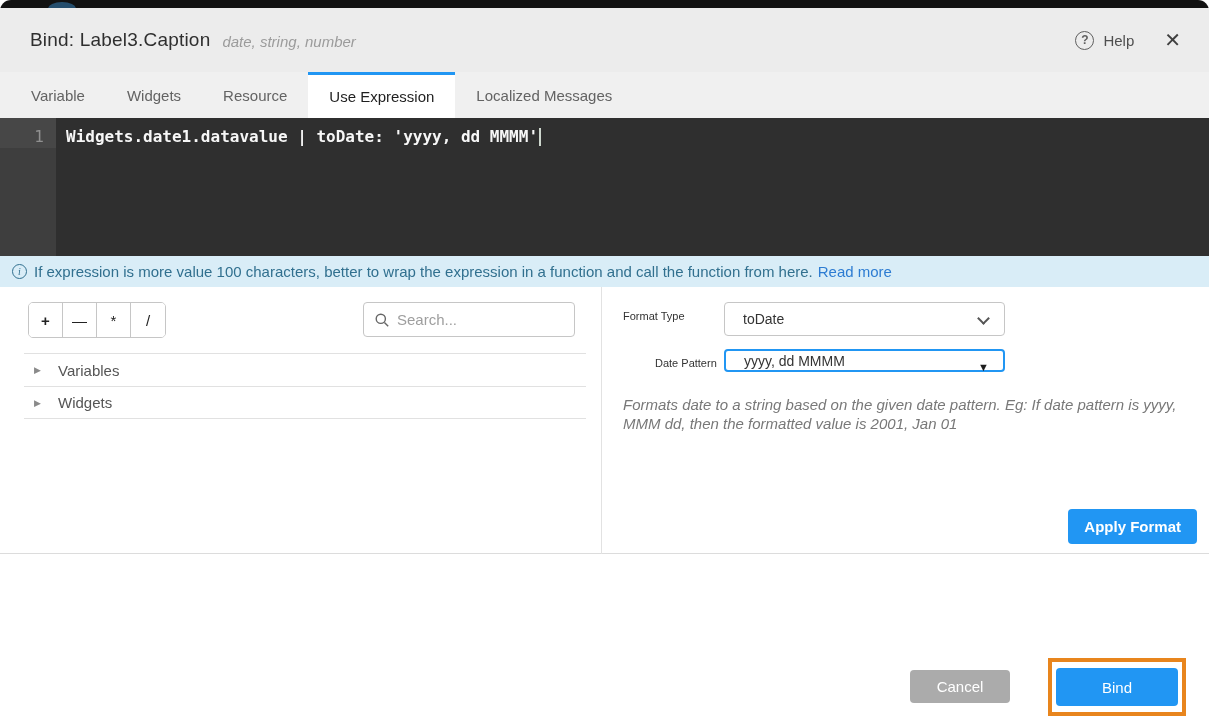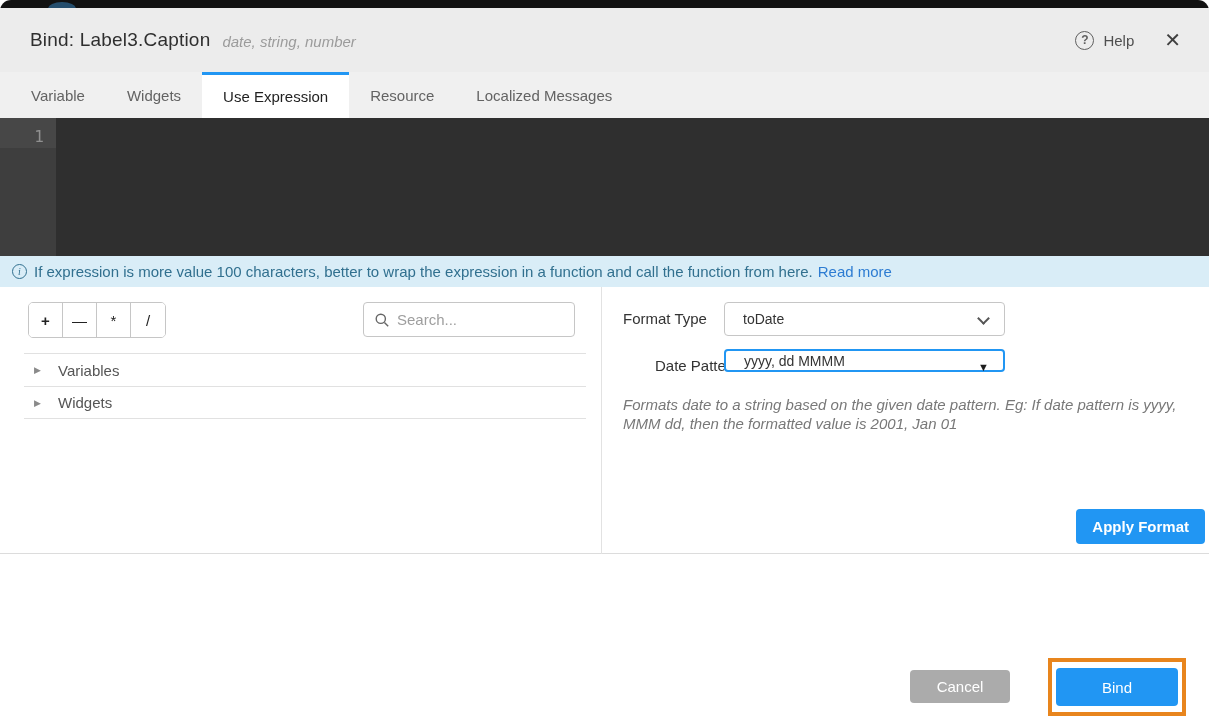--- a/index.html
+++ b/index.html
@@ -60,32 +60,32 @@
   .search-box svg { margin-left:10px; flex:none; }
   .search-input { border:none; outline:none; font-size:15px; color:#333; margin-left:7px; width:160px; background:transparent; font-family:"Liberation Sans", sans-serif; }
   .search-input::placeholder { color:#9e9e9e; }
 
   .tree { position:absolute; left:24px; top:66px; width:562px; }
   .tree-row { height:33px; display:flex; align-items:center; border-top:1px solid #e1e1e1; cursor:pointer; }
   .tree-row:last-child { border-bottom:1px solid #e1e1e1; }
   .tree-caret { font-size:9px; color:#8a8a8a; margin-left:10px; width:10px; }
   .tree-label { font-size:15px; color:#555; margin-left:14px; }
 
-  .fmt-label { position:absolute; left:21px; font-size:15px; color:#333; }
+  .fmt-label { position:absolute; left:21px; font-size:11px; color:#333; }
   .select-box { position:absolute; left:122px; width:281px; height:34px; border:1px solid #c6c6c6; border-radius:4px; background:#fff;
                 display:flex; align-items:center; cursor:pointer; }
   .select-box .val { font-size:14px; color:#333; margin-left:18px; }
   .chevron { position:absolute; right:16px; top:11px; width:9px; height:9px; border-right:2px solid #555; border-bottom:2px solid #555;
              transform:rotate(45deg); }
   .select-box.focused { border:2px solid #2196f3; height:23px; }
   .dd-arrow { position:absolute; right:14px; top:10px; font-size:11px; color:#1d1d1d; }
 
   .fmt-desc { position:absolute; left:21px; top:108px; width:576px; font-size:15px; font-style:italic; color:#787878; line-height:19px; }
 
-  .apply-btn { position:absolute; right:4px; top:222px; height:35px; padding:0 16px; background:#2196f3; color:#fff; font-size:15px;
+  .apply-btn { position:absolute; right:12px; top:222px; height:35px; padding:0 16px; background:#2196f3; color:#fff; font-size:15px;
                font-weight:600; border:none; border-radius:4px; cursor:pointer; font-family:"Liberation Sans", sans-serif; }
 
   
   .cancel-btn { position:absolute; left:910px; top:670px; width:100px; height:33px; background:#ababab; color:#fff; font-size:15px;
                 border:none; border-radius:4px; cursor:pointer; font-family:"Liberation Sans", sans-serif; }
   .highlight-box { position:absolute; left:1048px; top:658px; width:138px; height:58px; border:4px solid #e8851d;
                    display:flex; align-items:center; justify-content:center; background:#fff; }
   .bind-btn { width:122px; height:38px; background:#2196f3; color:#fff; font-size:15px; font-weight:500; border:none; border-radius:4px;
               cursor:pointer; font-family:"Liberation Sans", sans-serif; }
 </style>
@@ -105,30 +105,31 @@
     <div class="help-wrap">
       <span class="help-icon">?</span>
       <span class="help-label">Help</span>
     </div>
     <span class="close-icon">✕</span>
   </div>
 
   <div class="tab-bar">
     <div class="tab">Variable</div>
     <div class="tab">Widgets</div>
+    <div class="tab">Resource</div>
     <div class="tab active">Use Expression</div>
-    <div class="tab">Resource</div>
     <div class="tab">Localized Messages</div>
   </div>
 
   <div class="editor">
     <div class="gutter">
       <div class="gutter-active"></div>
       <div class="line-no">1</div>
     </div>
+    <div class="code-line"><span>Widgets.date1.datavalue | toDate: 'yyyy, dd MMMM'</span><span class="caret"></span></div>
   </div>
 
   <div class="info-bar">
     <span class="info-icon">i</span>
     <span class="info-text">If expression is more value 100 characters, better to wrap the expression in a function and call the function from here.</span>
     <span class="info-link">Read more</span>
   </div>
 
   <div class="panels">
 

